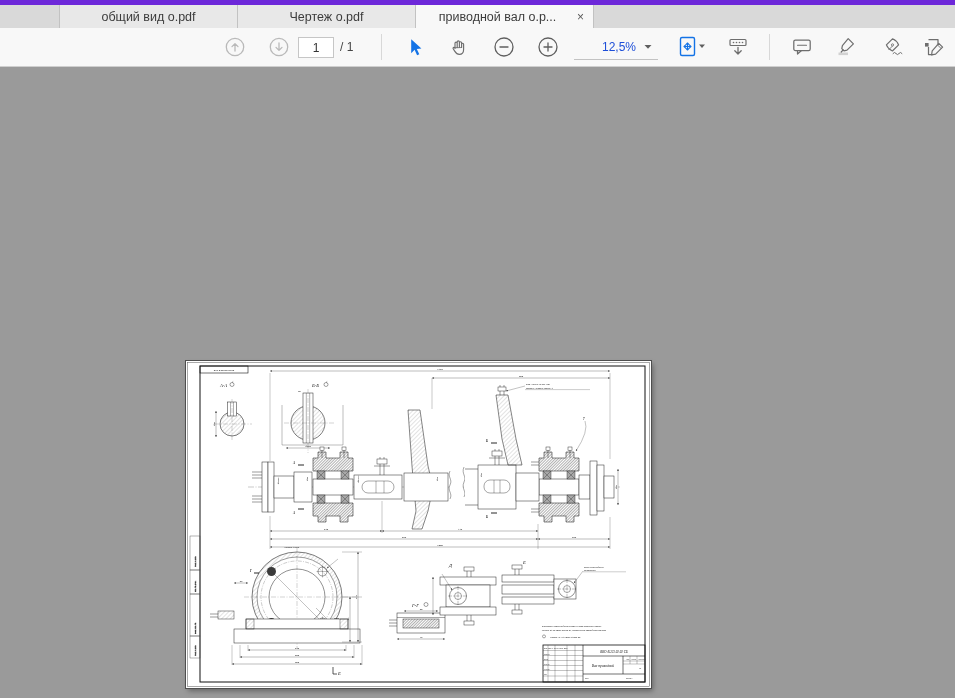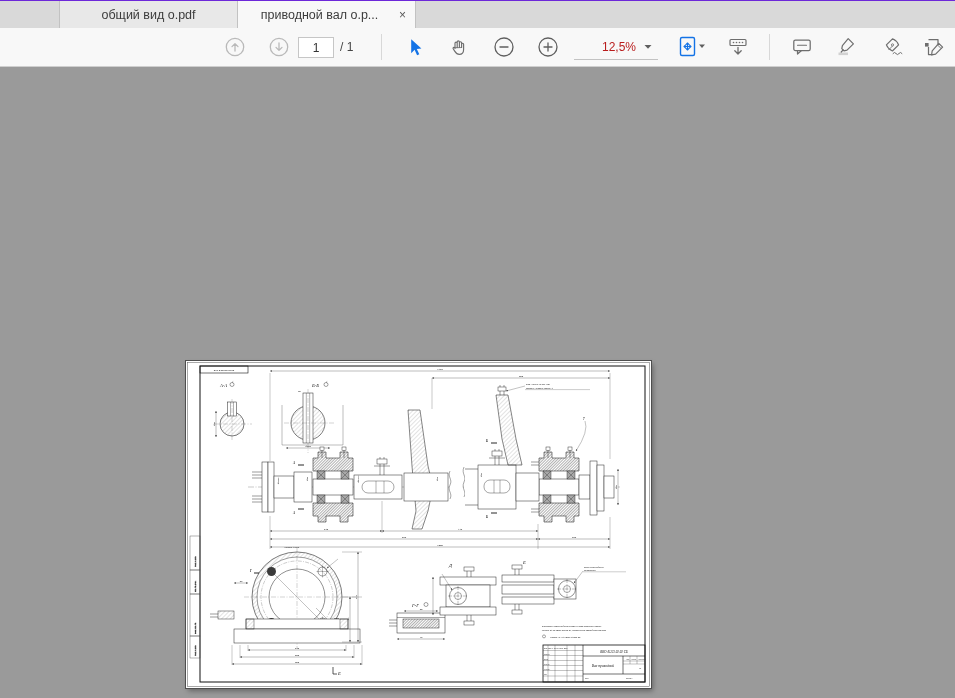--- a/index.html
+++ b/index.html
@@ -1,20 +1,20 @@
 <!DOCTYPE html>
 <html><head>
 <meta charset="utf-8">
 <style>
   html,body{margin:0;padding:0;background:#9a9a9a;}
   .app{position:relative;width:955px;height:698px;overflow:hidden;
        font-family:"Liberation Sans",sans-serif;background:#9a9a9a;}
   
   .tabbar{position:absolute;left:0;top:0;width:955px;height:28px;background:#d9d9d9;
-          border-top:1px solid #6d28d9;box-sizing:border-box;display:flex;}
+          border-top:5px solid #6d28d9;box-sizing:border-box;display:flex;}
   .tab-spacer{width:59px;height:100%;}
   .tab{width:179px;height:100%;box-sizing:border-box;background:#e8e8e8;
        border-left:1px solid #c2c2c2;border-right:1px solid #c2c2c2;margin-right:-1px;
        display:flex;align-items:center;justify-content:center;
        font-size:12.5px;color:#3c3c3c;white-space:nowrap;overflow:hidden;position:relative;}
   .tab.active{background:#f8f8f8;z-index:2;}
   .tab .close{position:absolute;right:9px;top:50%;transform:translateY(-50%);
        font-size:12px;color:#5a5a5a;line-height:1;}
   
   .toolbar{position:absolute;left:0;top:28px;width:955px;height:39px;background:#f8f8f8;
@@ -22,21 +22,21 @@
   .tbi{position:absolute;top:0;height:38px;display:flex;align-items:center;justify-content:center;}
   .sep{position:absolute;top:6px;width:1px;height:26px;background:#d8d8d8;}
   .pageinput{position:absolute;left:298px;top:9px;width:34px;height:19px;background:#fff;
              border:1px solid #c6c6c6;font-size:12px;color:#333;text-align:center;
              font-family:"Liberation Sans",sans-serif;padding:0;}
   .pagetotal{position:absolute;left:340px;top:0;height:38px;display:flex;align-items:center;
              font-size:12px;color:#454545;}
   .zoomgrp{position:absolute;left:574px;top:7px;width:84px;height:25px;
            border-bottom:1px solid #c3c3c3;display:flex;align-items:center;
            justify-content:flex-end;gap:8px;box-sizing:border-box;padding:0 6px 0 0;}
-  .zoomtxt{font-size:12px;color:#b91c1c;}
+  .zoomtxt{font-size:12px;color:#1d4ed8;}
   
   .docarea{position:absolute;left:0;top:67px;width:955px;height:631px;background:#9a9a9a;}
   .page{position:absolute;left:186px;top:294px;width:465px;height:327px;background:#ffffff;
         outline:1px solid #4e4e4e;box-shadow:2px 3px 5px rgba(0,0,0,.35);}
   .page svg{display:block;width:465px;height:327px;}
   
   .sl{font:italic 4.6px "Liberation Serif",serif;fill:#111;}
   .cl{font:italic bold 3px "Liberation Serif",serif;fill:#111;}
   .dt{font:italic 2.4px "Liberation Sans",sans-serif;fill:#111;}
   .tn{font:italic 2.2px "Liberation Sans",sans-serif;fill:#222;}
@@ -47,20 +47,23 @@
 </style>
 </head>
 <body>
 
 <div class="app">
 
   <div class="tabbar">
     <div class="tab-spacer"></div>
     <div class="tab">
       <span>общий вид о.pdf</span>
+    </div>
+    <div class="tab">
+      <span>Чертеж о.pdf</span>
     </div>
     <div class="tab active">
       <span style="margin-right:14px;">приводной вал о.p...</span>
       <span class="close">×</span>
     </div>
   </div>
 
   <div class="toolbar">
 
     <div class="tbi" style="left:224px;width:22px;">

